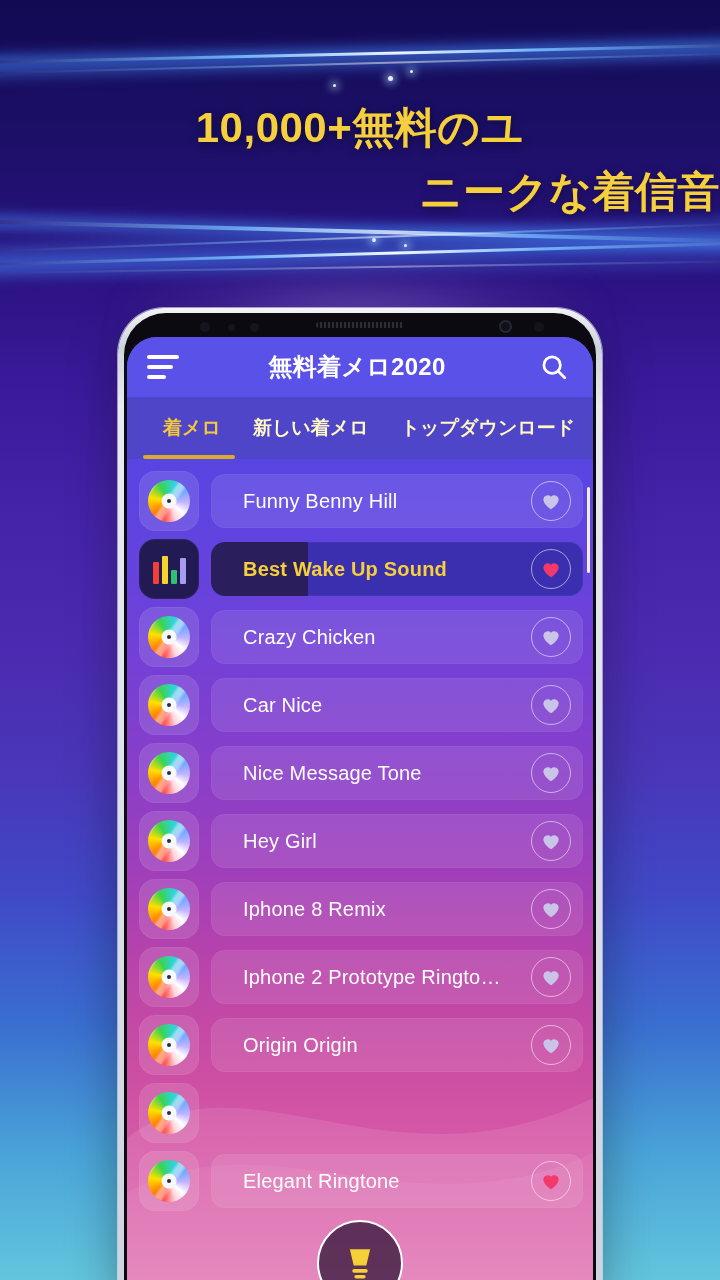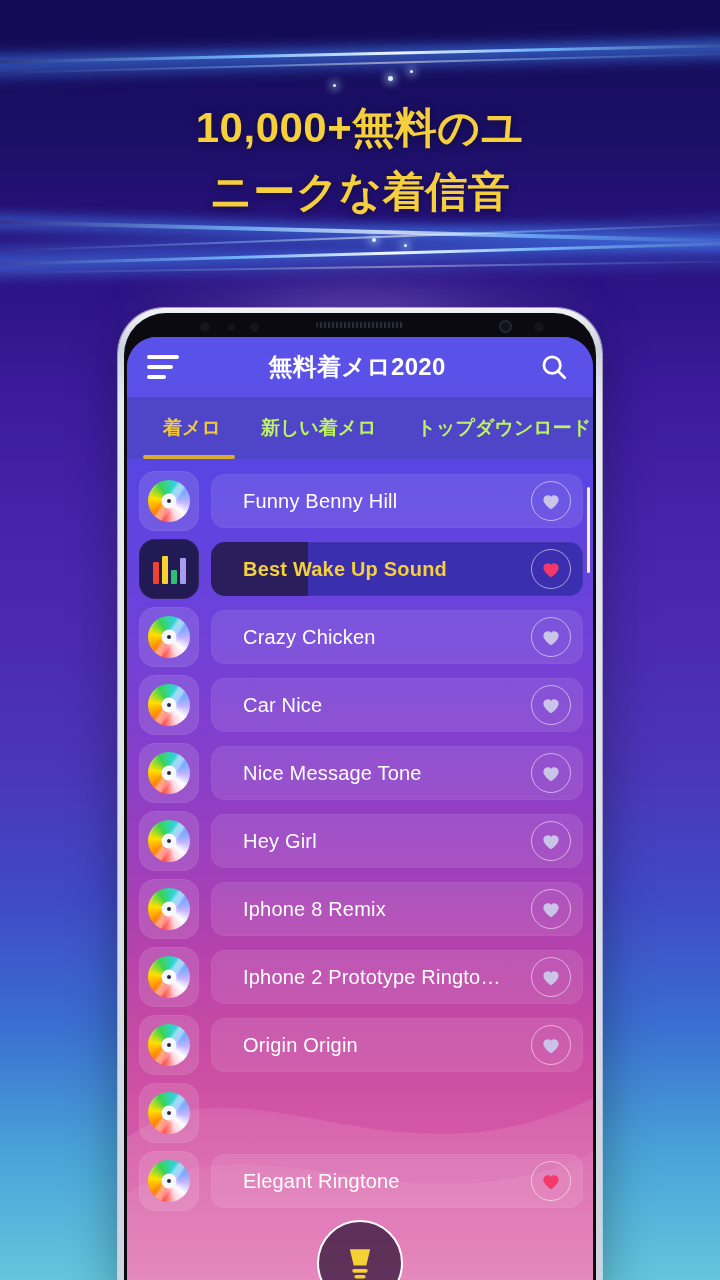--- a/index.html
+++ b/index.html
@@ -48,21 +48,21 @@
   #headline {
     position:absolute; top:96px; left:0; width:100%;
     text-align:center;
     color:#f5cf3c;
     font-weight:bold;
     font-size:42px;
     line-height:64px;
     letter-spacing:.5px;
     text-shadow:0 2px 10px rgba(0,0,0,.45);
   }
-  #headline .ln2 { display:block; }
+  #headline .ln2 { display:block;text-align:right; }
 
   
   #phone-glow {
     position:absolute; left:100px; top:286px; width:520px; height:1000px;
     border-radius:60px 60px 0 0;
     background:radial-gradient(ellipse at 50% 30%, rgba(200,170,255,.55) 0%, rgba(150,120,230,.18) 45%, rgba(0,0,0,0) 70%);
     filter:blur(18px);
   }
   #phone {
     position:absolute; left:118px; top:308px; width:484px; height:980px;
@@ -128,24 +128,24 @@
   #hamburger i:nth-child(3){ width:19px; }
   #app-title {
     flex:1; text-align:center; color:#fff; font-size:24px; font-weight:bold;
     letter-spacing:.3px; margin-left:-6px;
   }
   #search-btn { width:38px; display:flex; align-items:center; justify-content:center; cursor:pointer;}
 
   
   #tabs {
     position:relative; height:62px; background:#4f45c9;
-    display:flex; align-items:center; padding-left:20px; gap:8px;
+    display:flex; align-items:center; padding-left:20px; gap:0;
   }
   .tab {
-    color:#bef264; font-size:19px; font-weight:bold;
+    color:#fef9c3; font-size:19px; font-weight:bold;
     padding:0 16px; height:100%; display:flex; align-items:center; cursor:pointer;
     white-space:nowrap;
   }
   .tab.active { color:#f3c93a; }
   #tab-underline {
     position:absolute; bottom:0; left:16px; width:92px; height:4px;
     background:#d9ab2e; border-radius:2px;
   }
 
   

